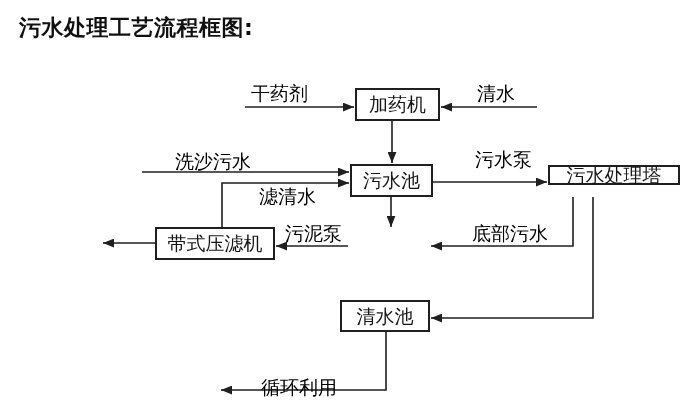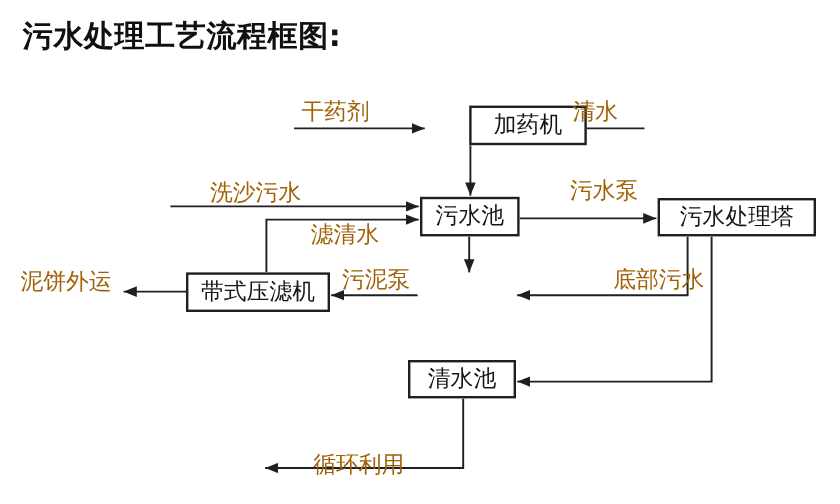--- a/index.html
+++ b/index.html
@@ -6,35 +6,35 @@
   #canvas{
     position:relative;
     width:700px;height:420px;
     background:#ffffff;
     font-family:"DejaVu Sans","Liberation Sans",sans-serif;
     color:#161616;
     overflow:hidden;
   }
   .title{
     position:absolute;left:19px;top:13px;
-    font-size:25px;font-weight:bold;letter-spacing:0.5px;
+    font-size:22px;font-weight:bold;letter-spacing:0.5px;
     color:#101010;white-space:nowrap;
   }
   .node{
     position:absolute;
     border:2px solid #1f1f1f;
     background:#ffffff;
     display:flex;align-items:center;justify-content:center;
     font-size:19px;line-height:1;white-space:nowrap;
     box-sizing:border-box;
   }
   .flow-label{
     position:absolute;
     font-size:19px;line-height:1;white-space:nowrap;
-    color:#a16207;
+    color:#000000;
   }
   #edges{position:absolute;left:0;top:0;}
   .edge{stroke:#1f1f1f;stroke-width:1.6;fill:none;}
 </style>
 </head>
 <body>
 
 <div id="canvas">
 
   <div class="title">污水处理工艺流程框图:</div>
@@ -52,39 +52,38 @@
     <path class="edge" marker-end="url(#ah)" d="M222,227 V183 H349"></path>
     <path class="edge" marker-end="url(#ah)" d="M433,182 H547"></path>
     <path class="edge" marker-end="url(#ah)" d="M391,197 V227"></path>
     <path class="edge" marker-end="url(#ah)" d="M573,197 V246 H431"></path>
     <path class="edge" marker-end="url(#ah)" d="M348,246 H276"></path>
     <path class="edge" marker-end="url(#ah)" d="M155,243 H103"></path>
     <path class="edge" marker-end="url(#ah)" d="M593,197 V318 H431"></path>
     <path class="edge" marker-end="url(#ah)" d="M386,332 V390 H221"></path>
   </svg>
 
-  <div class="node" style="left:355px;top:88px;width:98px;height:33px;margin-left:36px;">
+  <div class="node" style="left:355px;top:88px;width:85px;height:33px;">
     <span>加药机</span>
   </div>
   <div class="node" style="left:350px;top:164px;width:83px;height:33px;">
     <span>污水池</span>
   </div>
-  <div class="node" style="left:548px;top:165px;width:132px;height:32px;">
+  <div class="node" style="left:548px;top:165px;width:132px;height:20px;">
     <span>污水处理塔</span>
   </div>
   <div class="node" style="left:155px;top:227px;width:120px;height:33px;">
     <span>带式压滤机</span>
   </div>
   <div class="node" style="left:340px;top:300px;width:90px;height:32px;">
     <span>清水池</span>
   </div>
 
   <div class="flow-label" style="left:251px;top:84px;">干药剂</div>
   <div class="flow-label" style="left:477px;top:84px;">清水</div>
   <div class="flow-label" style="left:175px;top:152px;">洗沙污水</div>
   <div class="flow-label" style="left:259px;top:187px;">滤清水</div>
   <div class="flow-label" style="left:451px;top:150px;margin-left:24px;">污水泵</div>
   <div class="flow-label" style="left:285px;top:224px;">污泥泵</div>
-  <div class="flow-label" style="left:472px;top:224px;margin-left:39px;">底部污水</div>
-  <div class="flow-label" style="left:17px;top:226px;">泥饼外运</div>
+  <div class="flow-label" style="left:472px;top:224px;">底部污水</div>
   <div class="flow-label" style="left:261px;top:378px;font-family:Liberation Serif, serif;">循环利用</div>
 
 </div>
 
 </body></html>

